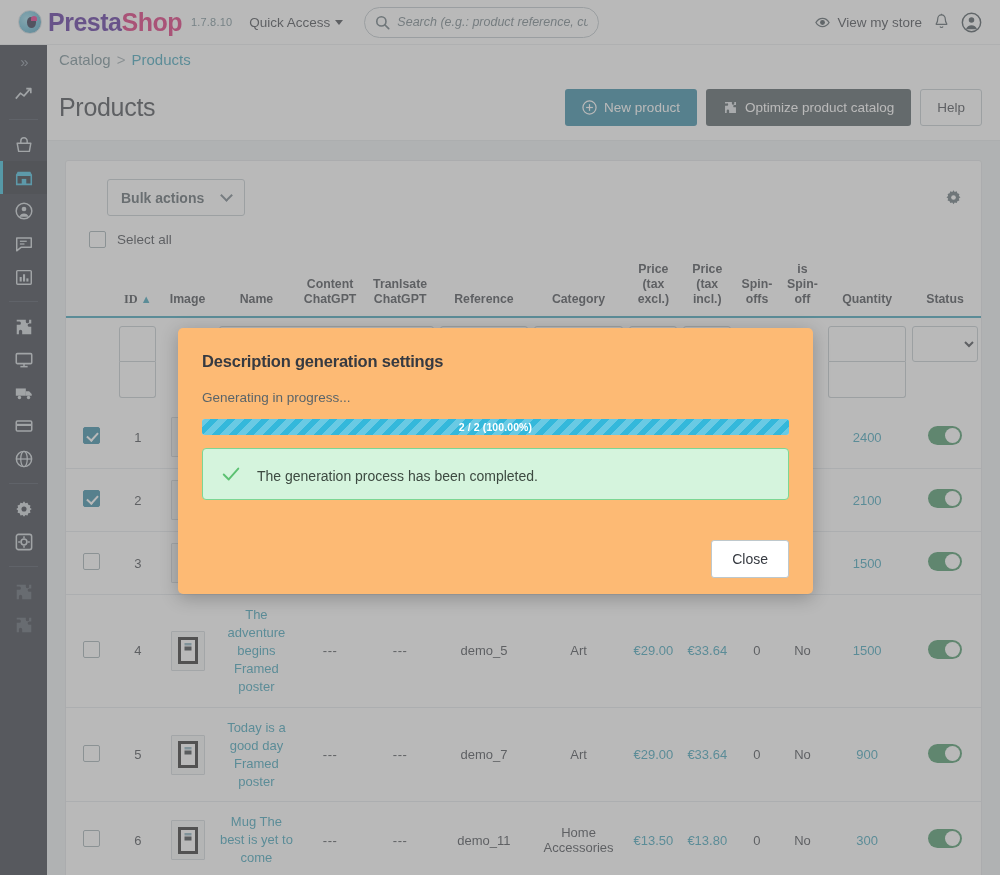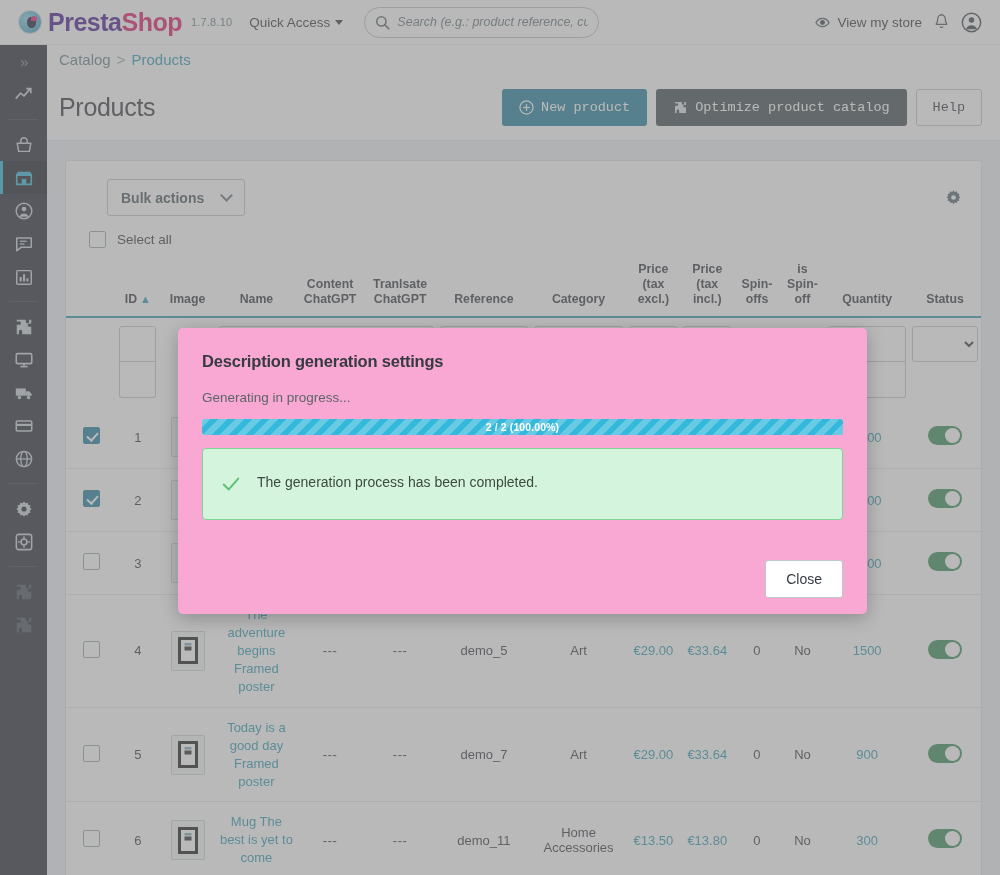--- a/index.html
+++ b/index.html
@@ -85,21 +85,21 @@
     font-size: 15px; color: #6c868e; background:#fff;
   }
   .breadcrumb .crumb-sep { margin: 0 6px; color:#98a5ab; }
   .breadcrumb .crumb-active { color: #2f9bb4; cursor: pointer; }
 
   .page-head {
     height: 67px; background: #fff; display: flex; align-items: center;
     padding: 0 18px 0 12px; border-bottom:1px solid #e2e6e9;
   }
   .page-title { font-size: 25px; font-weight: 400; color: #363a41; letter-spacing:-0.3px; }
-  .head-actions { margin-left: auto; display: flex; align-items: center; gap: 9px; font-family: Liberation Mono, monospace; }
+  .head-actions { margin-left: auto; display: flex; align-items: center; gap: 9px; }
   .btn {
     height: 37px; border-radius: 3px; font-size: 13.5px; display: inline-flex;
     align-items: center; justify-content:center; gap: 7px; padding: 0 16px; cursor: pointer;
     border: 1px solid transparent; white-space: nowrap;
   }
   .btn-primary { background: #25809d; color: #fff; }
   .btn-dark { background: #445055; color: #fff; }
   .btn-plain { background: #fff; color: #363a41; border-color: #bec8cc; }
 
   
@@ -146,21 +146,21 @@
   th.c-tgpt { width: 62px; }
   th.c-ref { width: 78px; }
   th.c-cat { width: 80px; }
   th.c-pe { width: 45px; }
   th.c-pi { width: 45px; }
   th.c-so { width: 38px; }
   th.c-iso { width: 38px; }
   th.c-qty { width: 70px; }
   th.c-st { width: 60px; }
   .sort-arrow { color:#2f9bb4; font-size: 11px; margin-left: 3px; }
-  th .hdr-inner { display:inline-block; }
+  th .hdr-inner { display:inline-block;font-family:Liberation Serif, serif; }
 
   tr.filter-row td { padding: 8px 3px; vertical-align: top; background:#fff; }
   .finput {
     width: 100%; height: 36px; border: 1px solid #bec8cc; border-radius: 3px;
     font-size: 13px; padding: 0 7px; color:#363a41; outline:none;
     font-family:"Liberation Sans", sans-serif; background:#fff;
   }
   .finput.stacked-top { border-bottom-left-radius:0; border-bottom-right-radius:0; }
   .finput.stacked-bot { border-top-left-radius:0; border-top-right-radius:0; border-top:none; }
   .fselect {
@@ -189,42 +189,42 @@
     position: relative; cursor:pointer;
   }
   .toggle::after {
     content:""; position:absolute; right:2px; top:2px; width:15px; height:15px;
     border-radius:50%; background:#fff;
   }
   .dash { color:#363a41; letter-spacing:0.5px; }
 
   
   .modal {
-    position: absolute; z-index: 60; left: 178px; top: 328px; width: 689px;
-    background: #f9a8d4; border-radius: 5px; box-shadow: 0 4px 18px rgba(0,0,0,.24);
+    position: absolute; z-index: 60; left: 178px; top: 328px; width: 635px;
+    background: #fdba74; border-radius: 5px; box-shadow: 0 4px 18px rgba(0,0,0,.24);
     padding: 24px 24px 16px 24px;
   }
   .modal-title { font-size: 16.5px; font-weight: 700; color: #363a41; letter-spacing:-0.2px; }
   .modal-sub { font-size: 13.5px; color: #5b6569; margin-top: 19px; }
   .progress-outer {
     margin-top: 14px; height: 16px; border-radius: 3px; overflow: hidden; background:#e9ecef;
   }
   .progress-bar {
     height: 100%; width: 100%; position: relative;
     background-color: #34b8db;
     background-image: linear-gradient(135deg,
       rgba(255,255,255,.26) 25%, transparent 25%, transparent 50%,
       rgba(255,255,255,.26) 50%, rgba(255,255,255,.26) 75%, transparent 75%, transparent);
     background-size: 17px 17px;
     display:flex; align-items:center; justify-content:center;
   }
   .progress-label { font-size: 10.5px; font-weight: 700; color: #fff; letter-spacing:0.1px; }
   .alert-success {
     margin-top: 13px; border: 1px solid #7dd694; background: #d5f4dd;
-    border-radius: 4px; padding: 25px 18px; display:flex; align-items:flex-start; gap:16px;
+    border-radius: 4px; padding: 15px 18px; display:flex; align-items:flex-end; gap:16px;
   }
   .alert-check { width: 20px; height: 20px; flex:0 0 auto; }
   .alert-text { font-size: 14px; color: #3d4a41; }
   .modal-foot { display: flex; justify-content: flex-end; margin-top: 40px; }
   .btn-close {
     height: 38px; border: 1px solid #bec8cc; border-radius: 3px; background:#fff;
     font-size: 14px; color: #363a41; padding: 0 20px; cursor: pointer;
     font-family:"Liberation Sans", sans-serif;
   }
 </style>

